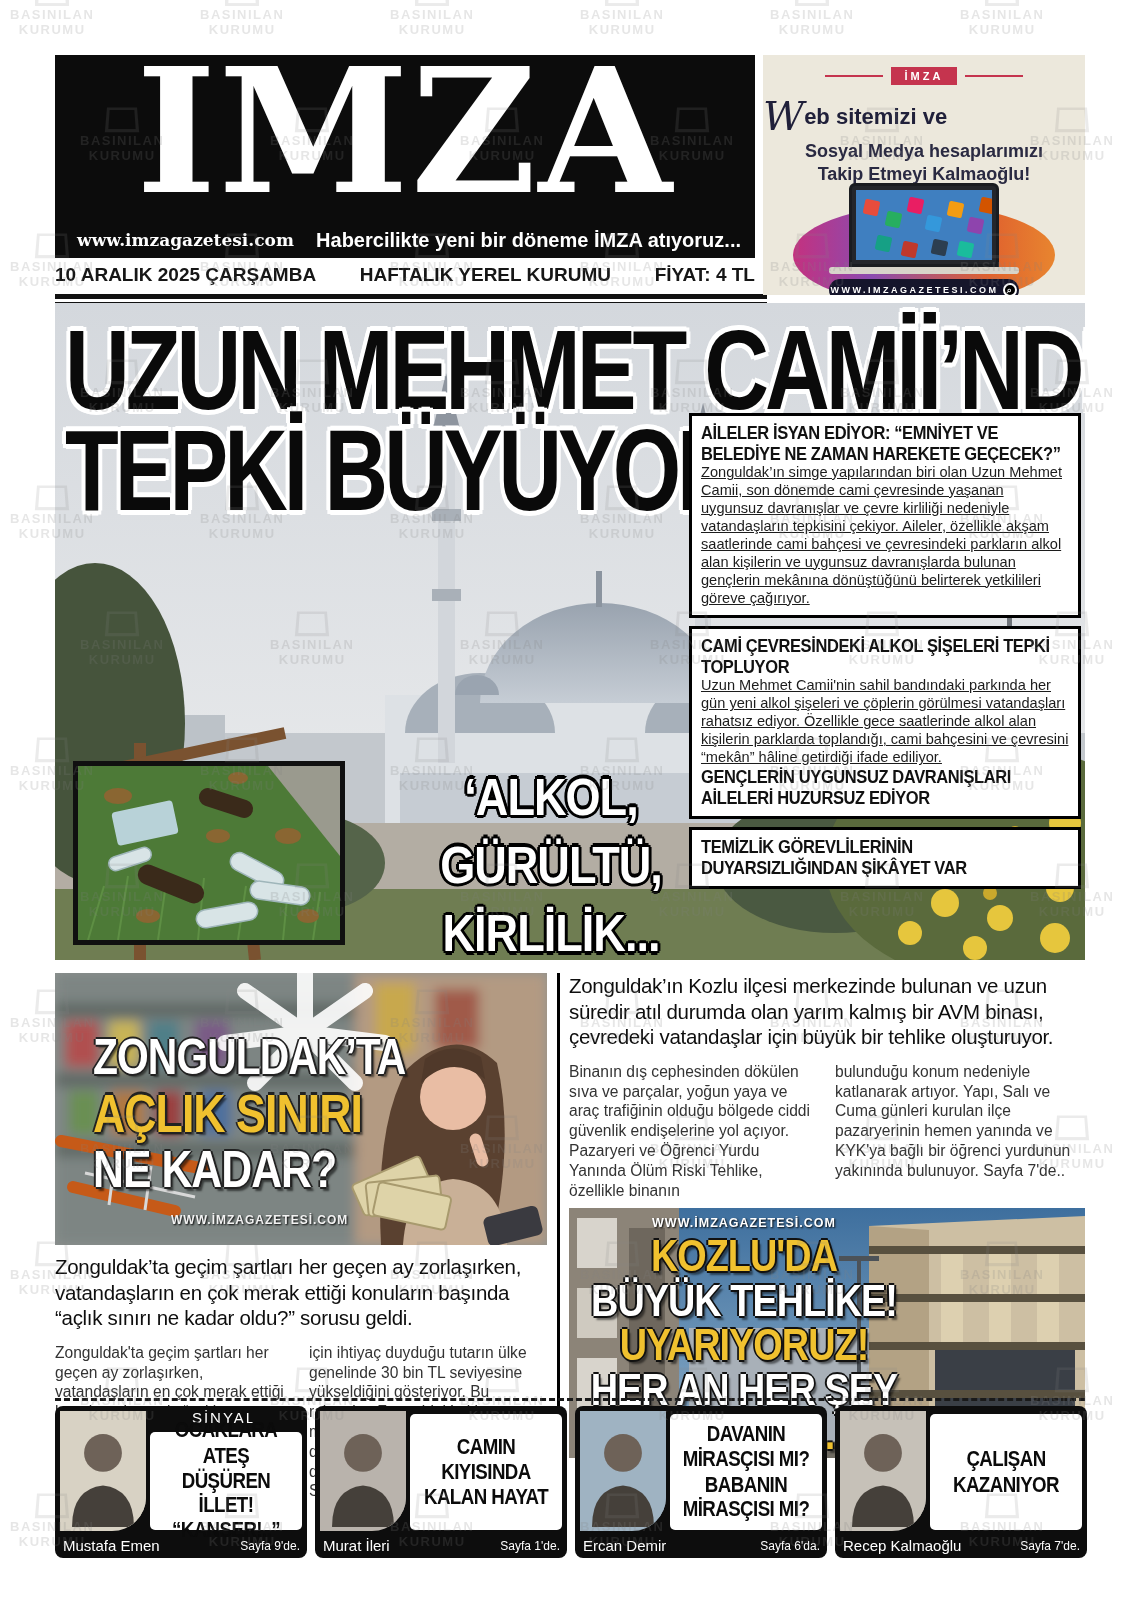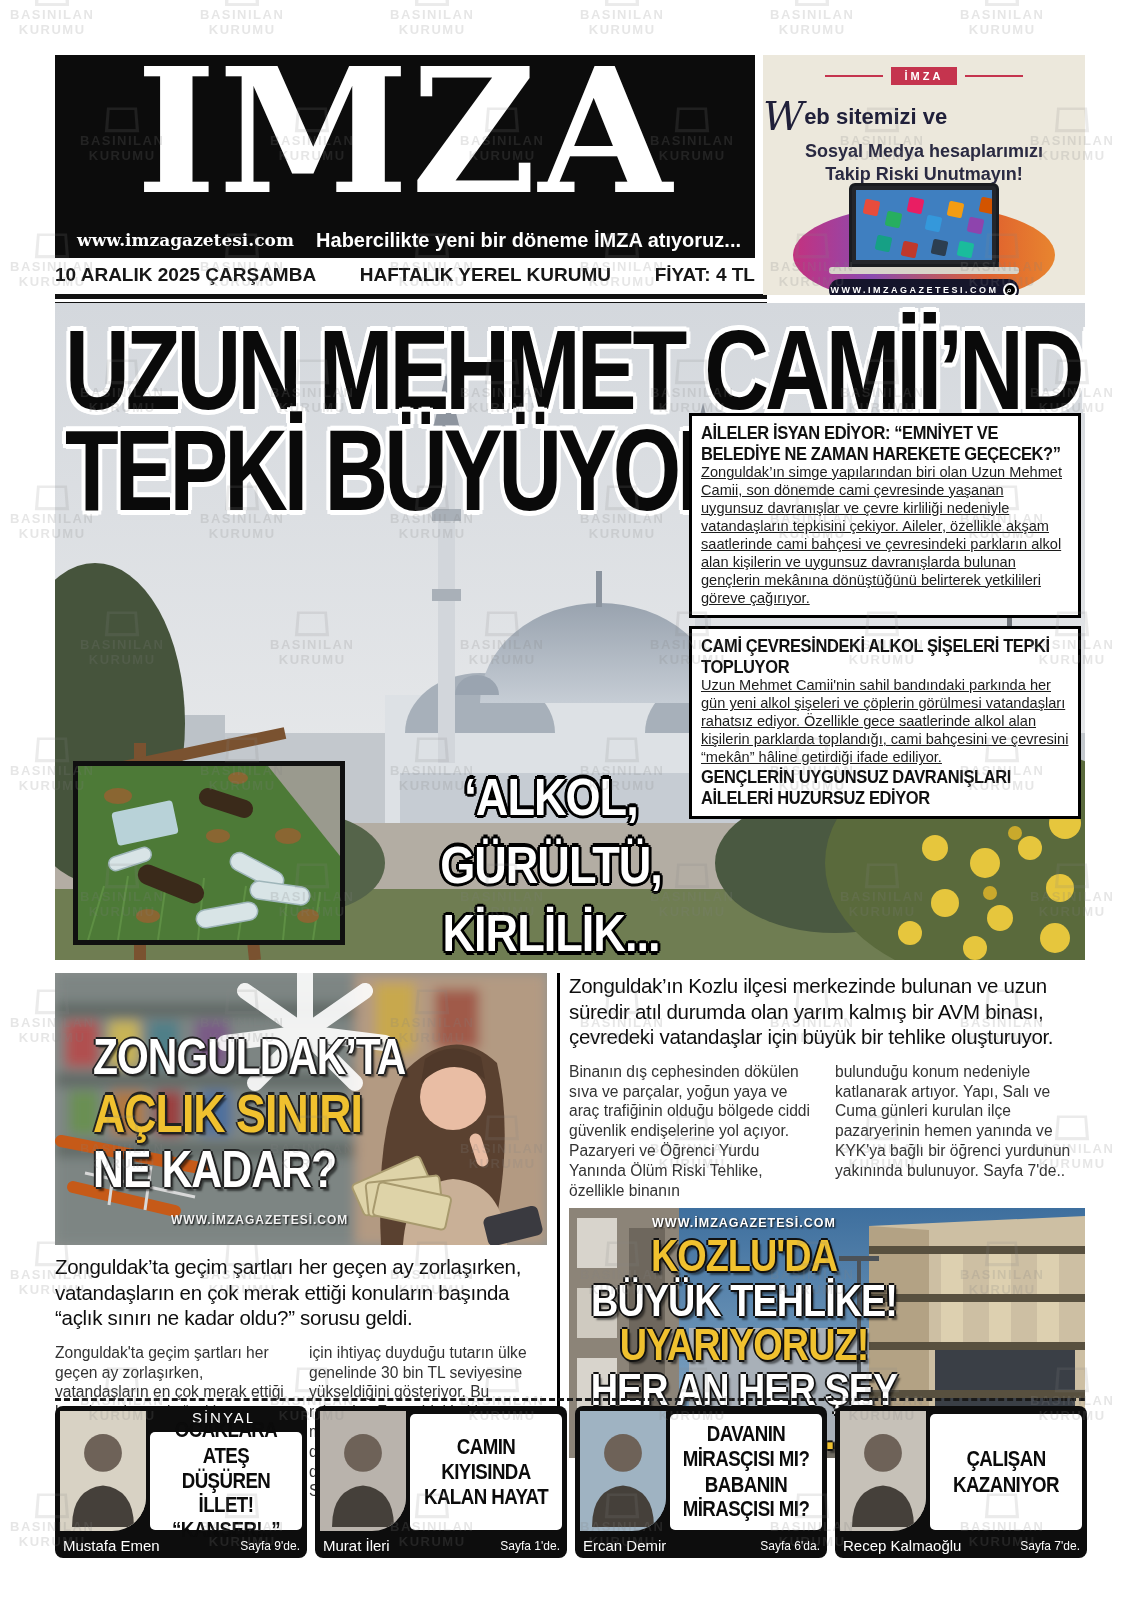--- a/index.html
+++ b/index.html
@@ -117,21 +117,21 @@
   </div>
 
 <div class="ad">
   <div class="ad-badge-row">
     <span class="ad-dash"></span>
     <span class="ad-badge">İMZA</span>
     <span class="ad-dash"></span>
   </div>
   <div class="ad-line1"><span class="ad-w">W</span><span>eb sitemizi ve</span></div>
   <div class="ad-line2">Sosyal Medya hesaplarımızı</div>
-  <div class="ad-line3">Takip Riski Unutmayın!</div>
+  <div class="ad-line3">Takip Etmeyi Kalmaoğlu!</div>
   <div class="ad-blob"></div>
   <div class="laptop">
     <div class="lap-screen">
       <span class="cube" style="left:8px;top:10px;background:#e74c3c;"></span>
       <span class="cube" style="left:30px;top:22px;background:#27ae60;"></span>
       <span class="cube" style="left:52px;top:8px;background:#e91e63;"></span>
       <span class="cube" style="left:70px;top:26px;background:#3498db;"></span>
       <span class="cube" style="left:92px;top:12px;background:#f39c12;"></span>
       <span class="cube" style="left:112px;top:28px;background:#8e44ad;"></span>
       <span class="cube" style="left:20px;top:46px;background:#16a085;"></span>
@@ -234,20 +234,24 @@
 
   <div class="lead-col">
     <div class="lead-box">
       <h3>AİLELER İSYAN EDİYOR: “EMNİYET VE BELEDİYE NE ZAMAN HAREKETE GEÇECEK?”</h3>
       <p>Zonguldak’ın simge yapılarından biri olan Uzun Mehmet Camii, son dönemde cami çevresinde yaşanan uygunsuz davranışlar ve çevre kirliliği nedeniyle vatandaşların tepkisini çekiyor. Aileler, özellikle akşam saatlerinde cami bahçesi ve çevresindeki parkların alkol alan kişilerin ve uygunsuz davranışlarda bulunan gençlerin mekânına dönüştüğünü belirterek yetkilileri göreve çağırıyor.</p>
     </div>
     <div class="lead-box">
       <h3>CAMİ ÇEVRESİNDEKİ ALKOL ŞİŞELERİ TEPKİ TOPLUYOR</h3>
       <p>Uzun Mehmet Camii'nin sahil bandındaki parkında her gün yeni alkol şişeleri ve çöplerin görülmesi vatandaşları rahatsız ediyor. Özellikle gece saatlerinde alkol alan kişilerin parklarda toplandığı, cami bahçesini ve çevresini “mekân” hâline getirdiği ifade ediliyor.</p>
       <h3>GENÇLERİN UYGUNSUZ DAVRANIŞLARI AİLELERİ HUZURSUZ EDİYOR</h3>
+    </div>
+    <div class="lead-box">
+      <h3>TEMİZLİK GÖREVLİLERİNİN DUYARSIZLIĞINDAN ŞİKÂYET VAR</h3>
+
     </div>
   </div>
 
   <div class="inset">
     <svg width="262" height="174" viewBox="0 0 262 174" preserveAspectRatio="none">
       <rect width="262" height="174" fill="#4d7a37"></rect>
       <polygon points="190,0 262,0 262,90" fill="#9a9a8e"></polygon>
       <g stroke="#5e8f44" stroke-width="2">
         <line x1="10" y1="174" x2="26" y2="120"></line>
           <line x1="40" y1="174" x2="50" y2="110"></line>

